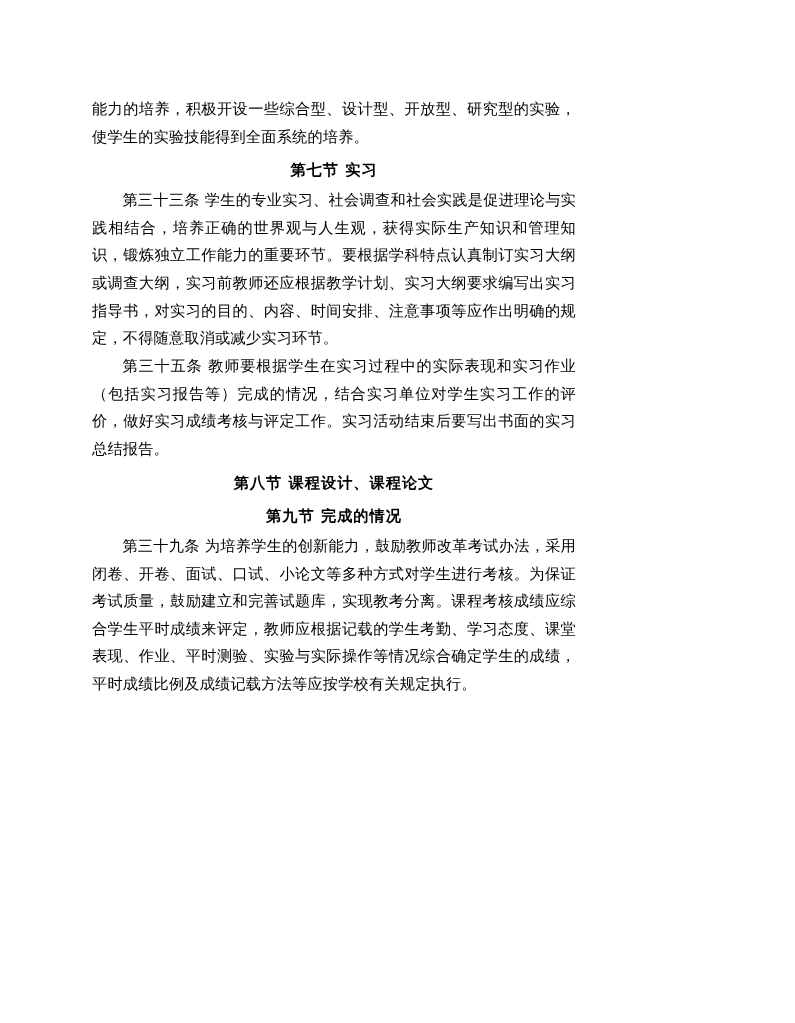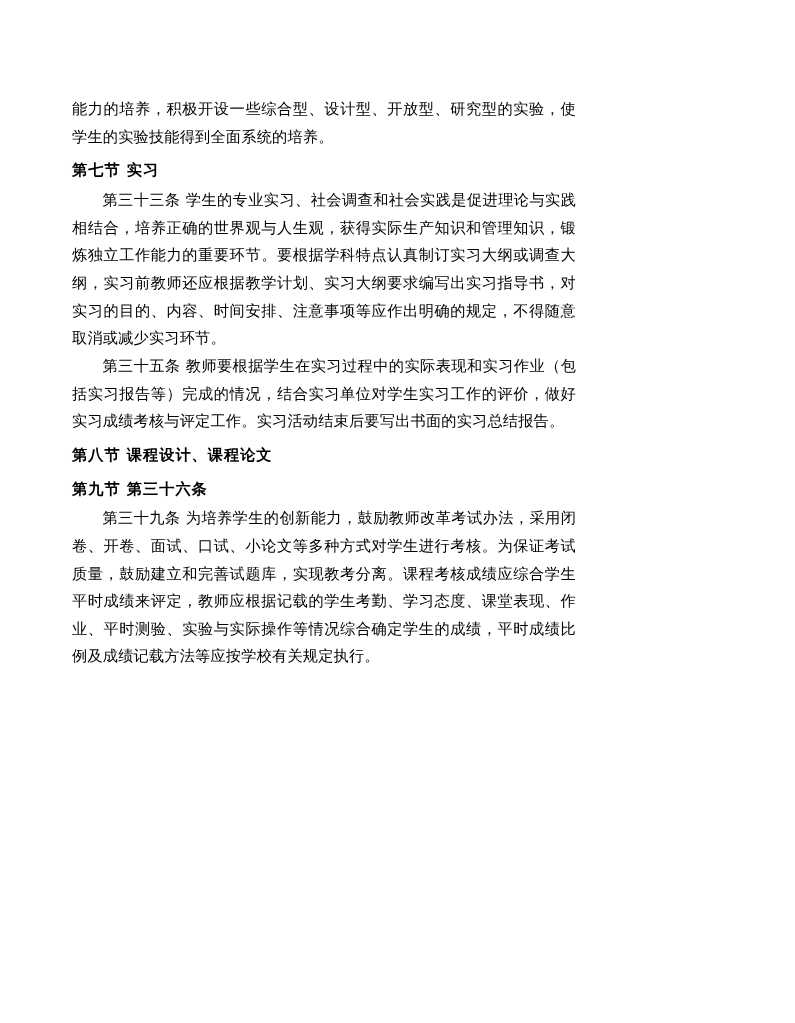--- a/index.html
+++ b/index.html
@@ -11,40 +11,40 @@
     width: 795px;
     height: 1023px;
     font-family: "DejaVu Serif", "Liberation Serif", serif;
     color: #000000;
     overflow: hidden;
   }
   .page {
     width: 668px;
     height: 1023px;
     box-sizing: border-box;
-    padding: 96px 92px 40px 72px;
+    padding: 96px 92px 40px 92px;
     position: relative;
   }
   .doc-body {
     font-size: 15.2px;
     line-height: 1.82;
     text-align: justify;
     text-justify: inter-ideograph;
   }
   p.para {
     margin: 0;
     text-indent: 2em;
     letter-spacing: 0.2px;
   }
   p.para.flush {
     text-indent: 0;
   }
   .section-heading {
     margin: 6px 0 2px 0;
-    text-align: left;
+    text-align: center;
     font-weight: bold;
     letter-spacing: 1px;
   }
   .art-label {
     font-weight: normal;
   }
 </style>
 </head>
 <body>
 
@@ -57,19 +57,19 @@
 
     <p class="para"><span class="art-label">第三十三条</span> <span>学生的专业实习、社会调查和社会实践是促进理论与实践相结合，培养正确的世界观与人生观，获得实际生产知识和管理知识，锻炼独立工作能力的重要环节。要根据学科特点认真制订实习大纲或调查大纲，实习前教师还应根据教学计划、实习大纲要求编写出实习指导书，对实习的目的、内容、时间安排、注意事项等应作出明确的规定，不得随意取消或减少实习环节。</span></p>
 
 
     <p class="para"><span class="art-label">第三十五条</span> <span>教师要根据学生在实习过程中的实际表现和实习作业（包括实习报告等）完成的情况，结合实习单位对学生实习工作的评价，做好实习成绩考核与评定工作。实习活动结束后要写出书面的实习总结报告。</span></p>
 
     <div class="section-heading">第八节  课程设计、课程论文</div>
 
 
 
-    <div class="section-heading">第九节  第三十六条</div>
+    <div class="section-heading">第九节  完成的情况</div>
 
 
     <p class="para"><span class="art-label">第三十九条</span> <span>为培养学生的创新能力，鼓励教师改革考试办法，采用闭卷、开卷、面试、口试、小论文等多种方式对学生进行考核。为保证考试质量，鼓励建立和完善试题库，实现教考分离。课程考核成绩应综合学生平时成绩来评定，教师应根据记载的学生考勤、学习态度、课堂表现、作业、平时测验、实验与实际操作等情况综合确定学生的成绩，平时成绩比例及成绩记载方法等应按学校有关规定执行。</span></p>
 
   </div>
 </div>
 
 </body></html>

